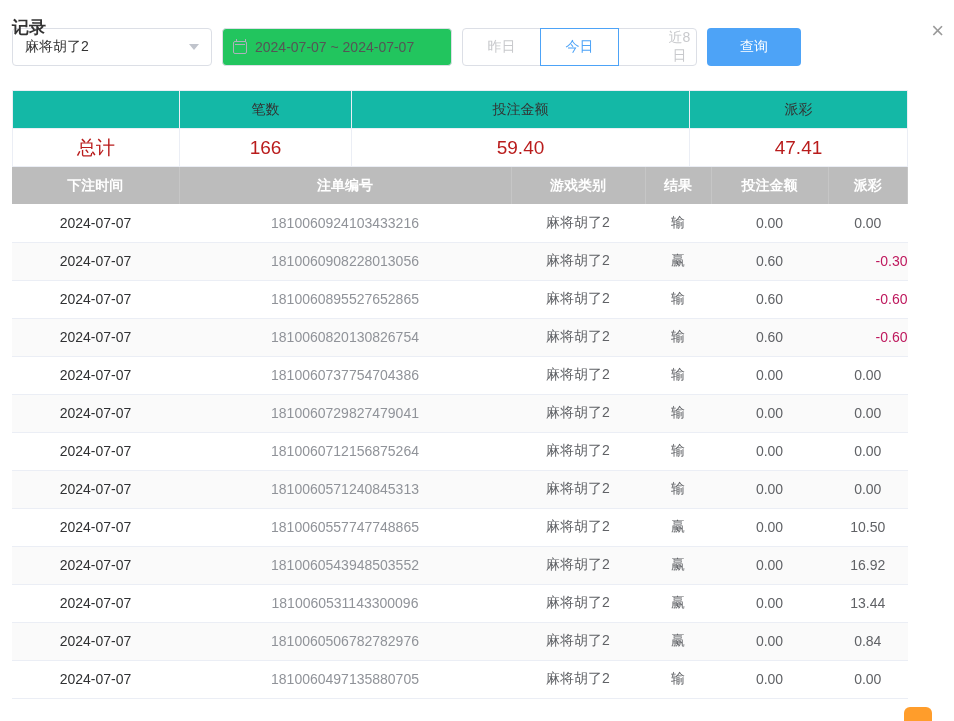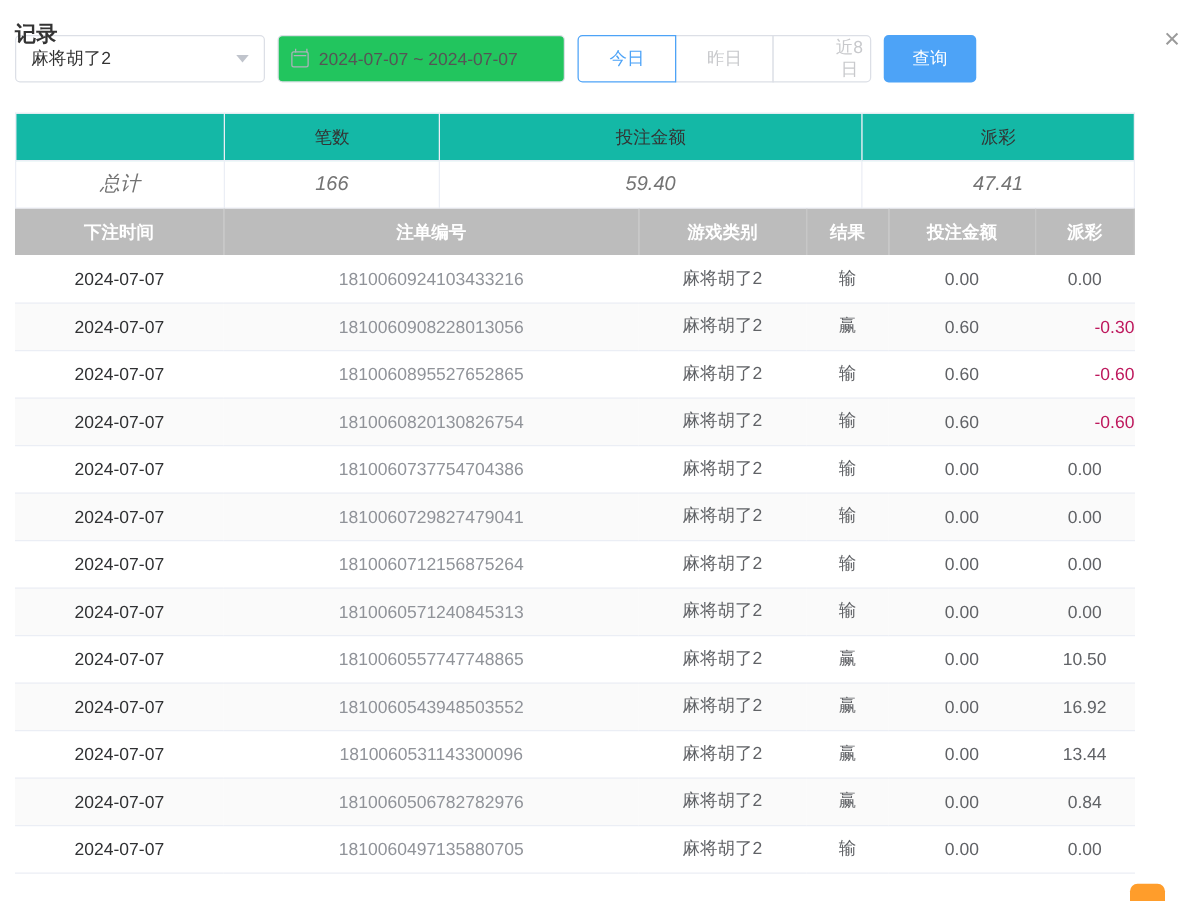--- a/index.html
+++ b/index.html
@@ -56,33 +56,33 @@
     width:79px; height:38px; background:#fff; border:1px solid #dcdfe6;
     font-size:14px; color:#c8c9cc; cursor:pointer; margin-left:-1px;
     font-family:inherit;
   }
   .btn-group .qbtn:first-child { border-radius:4px 0 0 4px; margin-left:0; }
   .btn-group .qbtn:last-child { border-radius:0 4px 4px 0;padding-left:44px; }
   .btn-group .qbtn.active {
     color:#4da3f7; border-color:#4da3f7; position:relative; z-index:1;
   }
   .query-btn {
-    width:74px; height:38px; margin-left:10px; background:#4da3f7; color:#fff;
+    width:94px; height:38px; margin-left:10px; background:#4da3f7; color:#fff;
     border:none; border-radius:4px; font-size:14px; cursor:pointer;
     font-family:inherit;
   }
 
   
   table { border-collapse:collapse; width:896px; table-layout:fixed; }
   .summary-table { margin-top:24px; font-size:14px; }
   .summary-table th, .summary-table td {
     height:38px; text-align:center; border:1px solid #ebeef5; font-weight:normal;
   }
   .summary-table thead th { background:#14b8a6; color:#333; }
-  .summary-table tbody td { background:#fff; color:#737373; font-size:16px;font-style:italic; }
+  .summary-table tbody td { background:#fff; color:#b91c1c; font-size:19px; }
 
   
   .records-table { font-size:14px; }
   .records-table thead th {
     background:#bcbcbc; color:#fff; height:37px; text-align:center;
     font-weight:600; border-right:1px solid #c6c6c6;
   }
   .records-table tbody td {
     height:38px; text-align:center; border-bottom:1px solid #ebeef5;
     color:#606266; background:#fff;
@@ -109,22 +109,22 @@
   <div class="filter-bar">
     <div class="select-box">
       <span>麻将胡了2</span>
       <span class="select-caret"></span>
     </div>
     <div class="date-box">
       <span class="cal-icon"></span>
       <span>2024-07-07 ~ 2024-07-07</span>
     </div>
     <div class="btn-group">
+      <button class="qbtn">昨日</button>
       <button class="qbtn active">今日</button>
-      <button class="qbtn">昨日</button>
       <button class="qbtn">近8日</button>
     </div>
     <button class="query-btn">查询</button>
   </div>
 
   <table class="summary-table">
     <colgroup>
         <col style="width:167px">
         <col style="width:172px">
         <col style="width:338px">

